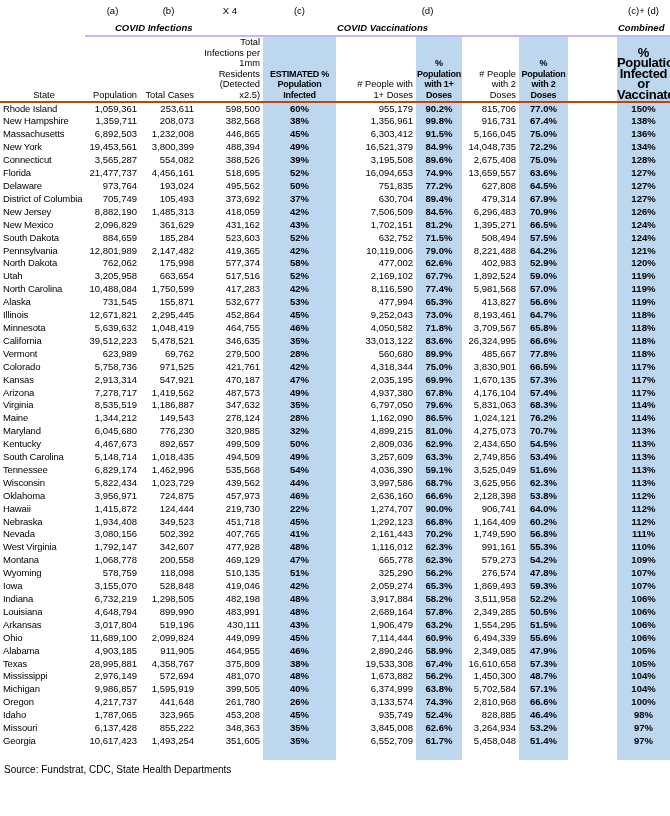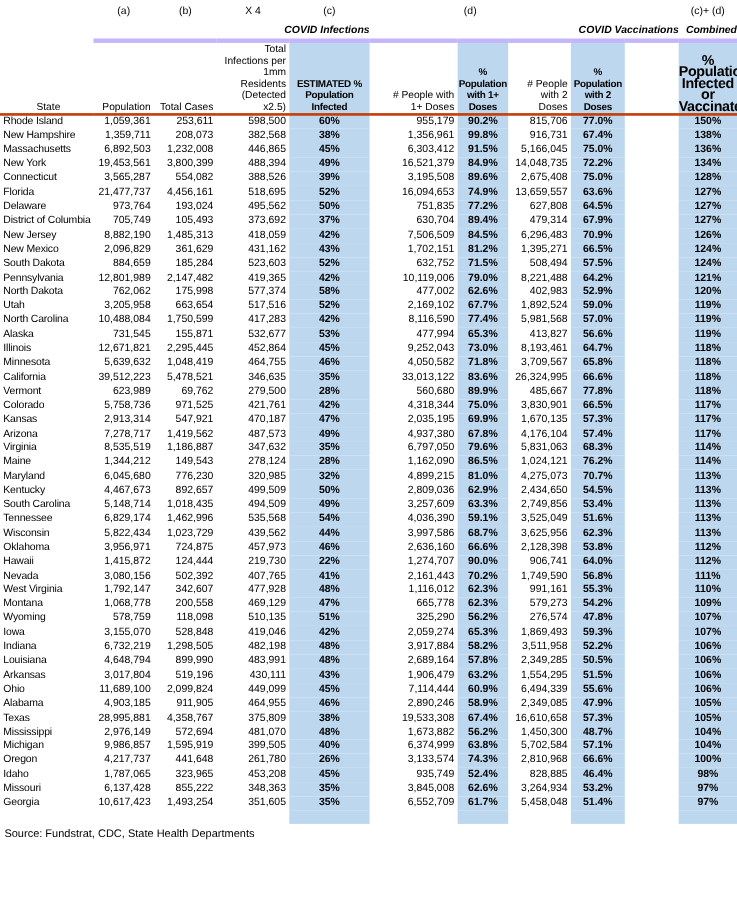--- a/index.html
+++ b/index.html
@@ -7,21 +7,21 @@
   body { width:670px; font-family:"Liberation Sans",sans-serif; color:#000; }
   .wrap { width:670px; padding-top:3px; }
   table.report { width:670px; table-layout:fixed; border-collapse:collapse; }
   td { padding:0; overflow:visible; white-space:nowrap; font-size:9.5px; height:12.9px; line-height:12.9px; vertical-align:middle; }
 
   
   tr.annot td { height:15px; line-height:15px; text-align:center; font-size:9.5px; }
 
   
   tr.sections td { height:17px; line-height:15px; vertical-align:bottom; font-style:italic; font-weight:bold; font-size:9.5px; }
-  tr.sections td.underlined { border-bottom:4px solid #c4b5fd;text-align:right; }
+  tr.sections td.underlined { border-bottom:2px solid #c4b5fd; }
   tr.sections td.sec-inf { padding-left:30px; }
   tr.sections td.sec-vac { padding-left:1px; }
   tr.sections td.sec-comb { padding-left:1px; }
 
   
   tr.hdr td { vertical-align:bottom; white-space:pre-line; line-height:10.6px; padding-bottom:0; border-bottom:2px solid #c2410c; font-size:9.3px; }
   tr.hdr td.num-h { text-align:right; padding-right:3px; }
   tr.hdr td.left-h { text-align:center; padding-left:3px; }
   tr.hdr td.blueh { background:var(--hl); font-weight:bold; text-align:center; font-size:9px; letter-spacing:-0.25px; }
   tr.hdr td.comb-h { font-size:13px; letter-spacing:-0.3px; }
@@ -513,20 +513,33 @@
     <td class="c-num">219,730</td>
     <td class="c-pct">22%</td>
     <td class="c-num">1,274,707</td>
     <td class="c-pct">90.0%</td>
     <td class="c-num">906,741</td>
     <td class="c-pct">64.0%</td>
     <td></td>
     <td class="c-pct">112%</td>
   </tr>
         <tr>
+    <td class="c-state">Nebraska</td>
+    <td class="c-num">1,934,408</td>
+    <td class="c-num">349,523</td>
+    <td class="c-num">451,718</td>
+    <td class="c-pct">45%</td>
+    <td class="c-num">1,292,123</td>
+    <td class="c-pct">66.8%</td>
+    <td class="c-num">1,164,409</td>
+    <td class="c-pct">60.2%</td>
+    <td></td>
+    <td class="c-pct">112%</td>
+  </tr>
+        <tr>
     <td class="c-state">Nevada</td>
     <td class="c-num">3,080,156</td>
     <td class="c-num">502,392</td>
     <td class="c-num">407,765</td>
     <td class="c-pct">41%</td>
     <td class="c-num">2,161,443</td>
     <td class="c-pct">70.2%</td>
     <td class="c-num">1,749,590</td>
     <td class="c-pct">56.8%</td>
     <td></td>

